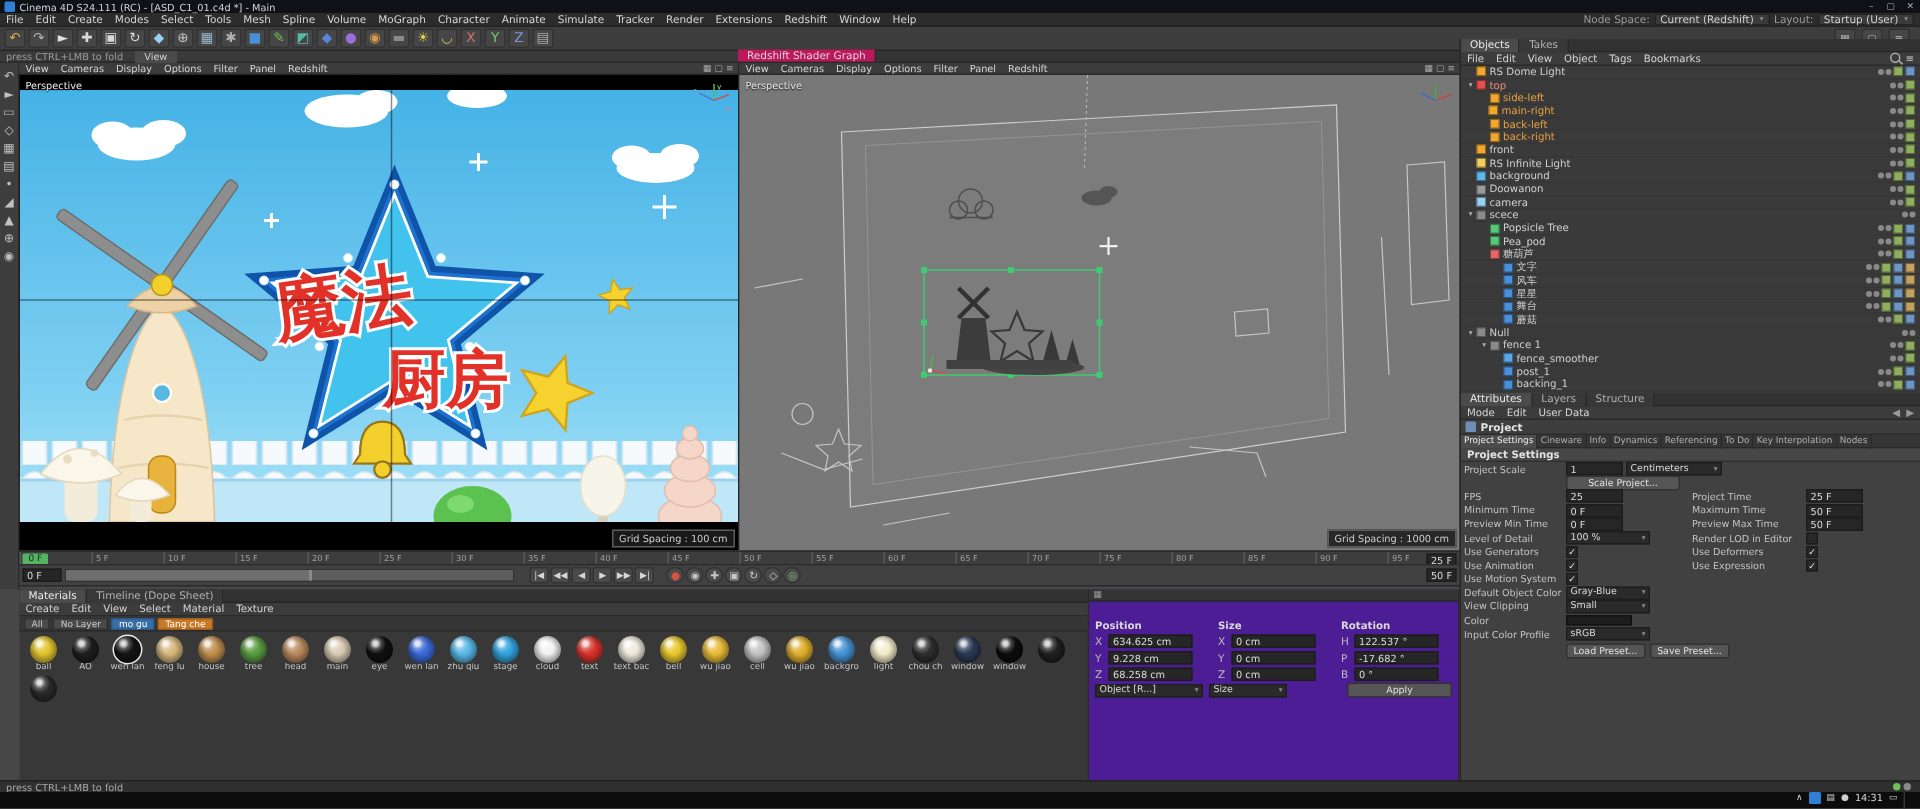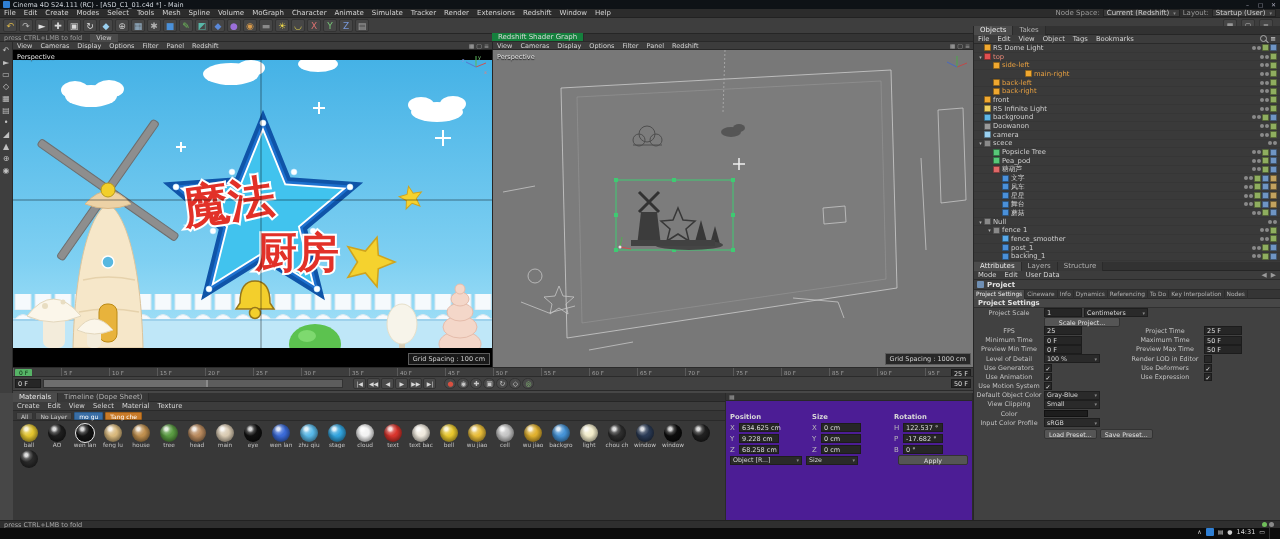--- a/index.html
+++ b/index.html
@@ -15,21 +15,21 @@
 .selbox{background:#3a3a3a;border:1px solid #222;padding:0 3px;height:8px;line-height:7px;color:#cfcfcf;display:inline-flex;align-items:center;gap:4px}
 .selbox .dar{color:#8a8a8a;font-size:5px}
 #toolbar{left:0;top:18px;width:1280px;height:16px;background:#3e3e3e;border-bottom:1px solid #262626;display:flex;align-items:center;padding-left:2px}
 .tbi{width:14px;height:13px;display:inline-flex;align-items:center;justify-content:center;font-size:9px;margin:0 1px;border-radius:2px;background:#464646;border:1px solid #333}
 #toolbar .corner{margin-left:auto;margin-right:6px;display:flex;gap:2px}
 #toolbar .corner .tbi{font-size:7px;color:#b8b8b8}
 
 #foldstrip{left:0;top:34px;width:492px;height:8px;background:#3a3a3a;border-bottom:1px solid #292929;display:flex;align-items:center;font-size:6.5px;color:#9c9c9c}
 #foldstrip .tab{margin-left:8px;background:#4a4a4a;padding:0 6px;height:8px;line-height:8px;color:#d0d0d0}
 #vptabstrip{left:492px;top:34px;width:481px;height:8px;background:#343434;border-bottom:1px solid #292929;display:flex;align-items:flex-end}
-#vptabstrip .tab{background:#15803d;padding:0 6px;height:8px;line-height:8px;color:#d8d8d8;border-right:1px solid #2a2a2a}
+#vptabstrip .tab{background:#be185d;padding:0 6px;height:8px;line-height:8px;color:#d8d8d8;border-right:1px solid #2a2a2a}
 #toolcol{left:0;top:42px;width:13px;height:351px;background:#3e3e3e;border-right:1px solid #2a2a2a;padding-top:2px}
 .tci{width:11px;height:11px;display:flex;align-items:center;justify-content:center;font-size:8px;color:#c0c0c0;margin:1px auto;border-radius:2px}
 
 .vpmenu{height:8px;background:#3c3c3c;border-bottom:1px solid #282828;display:flex;align-items:center;font-size:6.5px}
 .vpmenu .right{margin-left:auto;display:flex;gap:2px;padding-right:3px;color:#aaa;font-size:6px}
 #vpL{left:13px;top:42px;width:479px;height:325px}
 #vpR{left:492px;top:42px;width:481px;height:325px;border-left:1px solid #262626}
 .vpbody{position:absolute;left:0;top:8px;right:0;bottom:0;overflow:hidden}
 #vpL .vpbody{background:#000}
 #vpR .vpbody{background:#777}
@@ -62,21 +62,21 @@
 .sphere{width:18px;height:18px;border-radius:50%;margin:1px auto 0 auto}
 .mcell.selected .sphere{outline:1px solid #e8e8e8}
 .mname{font-size:5.8px;color:#c4c4c4;white-space:nowrap;overflow:hidden;max-width:28px}
 
 #coords{left:726px;top:393px;width:247px;height:127px;background:#4c1d95;border-right:1px solid #2a2a2a}
 #coords .hd{height:8px;background:#343434;border-bottom:1px solid #282828;display:flex;align-items:center;padding:0 3px;color:#9a9a9a;font-size:6px}
 .cgroup{position:absolute;top:12px;width:78px}
 .cgroup .ct{font-weight:bold;color:#d8d8d8;font-size:6.8px;margin-bottom:2px}
 .crow{display:flex;align-items:center;margin-bottom:2px;gap:2px}
 .crow .axl{width:7px;color:#bbb}
-.crow .ibox{width:40px;position:relative}
+.crow .ibox{width:56px;position:relative}
 .crow .st{color:#888;font-size:5px;margin-left:-7px}
 .dropbox{display:inline-flex;align-items:center;justify-content:space-between;background:#2a2a2a;border:1px solid #1e1e1e;height:9px;line-height:8px;padding:0 2px;color:#d8d8d8;font-size:6.3px;gap:2px}
 .dropbox .dar{color:#8a8a8a;font-size:5px}
 .btn{display:inline-block;background:#555;border:1px solid #333;border-radius:2px;color:#e0e0e0;text-align:center;height:10px;line-height:9px;padding:0 4px;font-size:6.3px}
 
 #rightpanel{left:973px;top:26px;width:307px;height:494px;background:#414141;border-left:1px solid #262626}
 #otree{position:absolute;top:18px;left:0;right:0;height:218px;background:#3a3a3a;overflow:hidden}
 .trow{height:8.7px;display:flex;align-items:center;position:relative;border-bottom:1px solid rgba(0,0,0,.06)}
 .tarrow{width:7px;color:#b0b0b0;font-size:5px;text-align:center}
 .ticon{width:7px;height:7px;border-radius:1px;margin-right:2px;flex:none;border:1px solid rgba(0,0,0,.4)}
@@ -84,21 +84,21 @@
 .tright{position:absolute;right:3px;display:flex;align-items:center;gap:1px}
 .tdot{width:4px;height:4px;border-radius:50%;background:#8a8a8a}
 .ttag{width:7px;height:7px;border-radius:1px;border:1px solid rgba(0,0,0,.4)}
 #attrs{position:absolute;top:236px;left:0;right:0;bottom:0;background:#414141}
 #secttabs{display:flex;height:9px;background:#353535;border-bottom:1px solid #282828}
 #secttabs .stab{padding:0 2px;height:9px;line-height:9px;font-size:5.9px;color:#b0b0b0;border-right:1px solid #2c2c2c;white-space:nowrap}
 #secttabs .stab.active{background:#4c4c4c;color:#ededed}
 .sechdr{height:9px;line-height:9px;background:#474747;border-bottom:1px solid #303030;font-weight:bold;color:#e2e2e2;padding-left:4px;font-size:6.8px}
 .arow{display:flex;height:9.2px;align-items:center;padding-left:2px}
 .acell{display:inline-flex;align-items:center;width:152px;gap:2px}
-.albl{width:66px;text-align:center;color:#c2c2c2;font-size:6.4px;white-space:nowrap;overflow:hidden;flex:none}
+.albl{width:66px;text-align:left;color:#c2c2c2;font-size:6.4px;white-space:nowrap;overflow:hidden;flex:none}
 .acell.c2 .albl{width:74px}
 .chk{width:8px;height:8px;background:#282828;border:1px solid #1b1b1b;color:#eee;font-size:6px;line-height:7px;text-align:center;flex:none}
 .swatch{width:44px;height:7px;background:#1d1d1d;border:1px solid #111}
 .w38{width:38px}
 
 #statusbar{left:0;top:520px;width:1280px;height:8px;background:#2f2f2f;border-top:1px solid #222;display:flex;align-items:center;font-size:6.5px;color:#a8a8a8}
 #statusbar .dots{margin-left:auto;margin-right:6px;display:flex;gap:2px}
 #statusbar .sdot{width:5px;height:5px;border-radius:50%}
 #taskbar{left:0;top:528px;width:1280px;height:11px;background:#0c0c0c;display:flex;align-items:center;color:#dcdcdc}
 #taskbar .tray{margin-left:auto;display:flex;align-items:flex-start;gap:4px;padding-right:8px;font-size:6.5px}
@@ -715,21 +715,21 @@
       <div class="trow" style="padding-left: 12px;">
         <span class="tarrow"></span>
         <span class="ticon" style="background: rgb(240, 168, 48);"></span>
         <span class="tname" style="color: rgb(232, 160, 64);">side-left</span>
         <span class="tright">
           <span class="tdot"></span>
           <span class="tdot"></span>
           <span class="ttag" style="background: rgb(143, 174, 95);"></span>
         </span>
       </div>
-      <div class="trow" style="padding-left: 28px; margin-left: 16px;">
+      <div class="trow" style="padding-left: 11px;">
         <span class="tarrow"></span>
         <span class="ticon" style="background: rgb(240, 168, 48);"></span>
         <span class="tname" style="color: rgb(232, 160, 64);">main-right</span>
         <span class="tright">
           <span class="tdot"></span>
           <span class="tdot"></span>
           <span class="ttag" style="background: rgb(143, 174, 95);"></span>
         </span>
       </div>
       <div class="trow" style="padding-left: 12px;">

